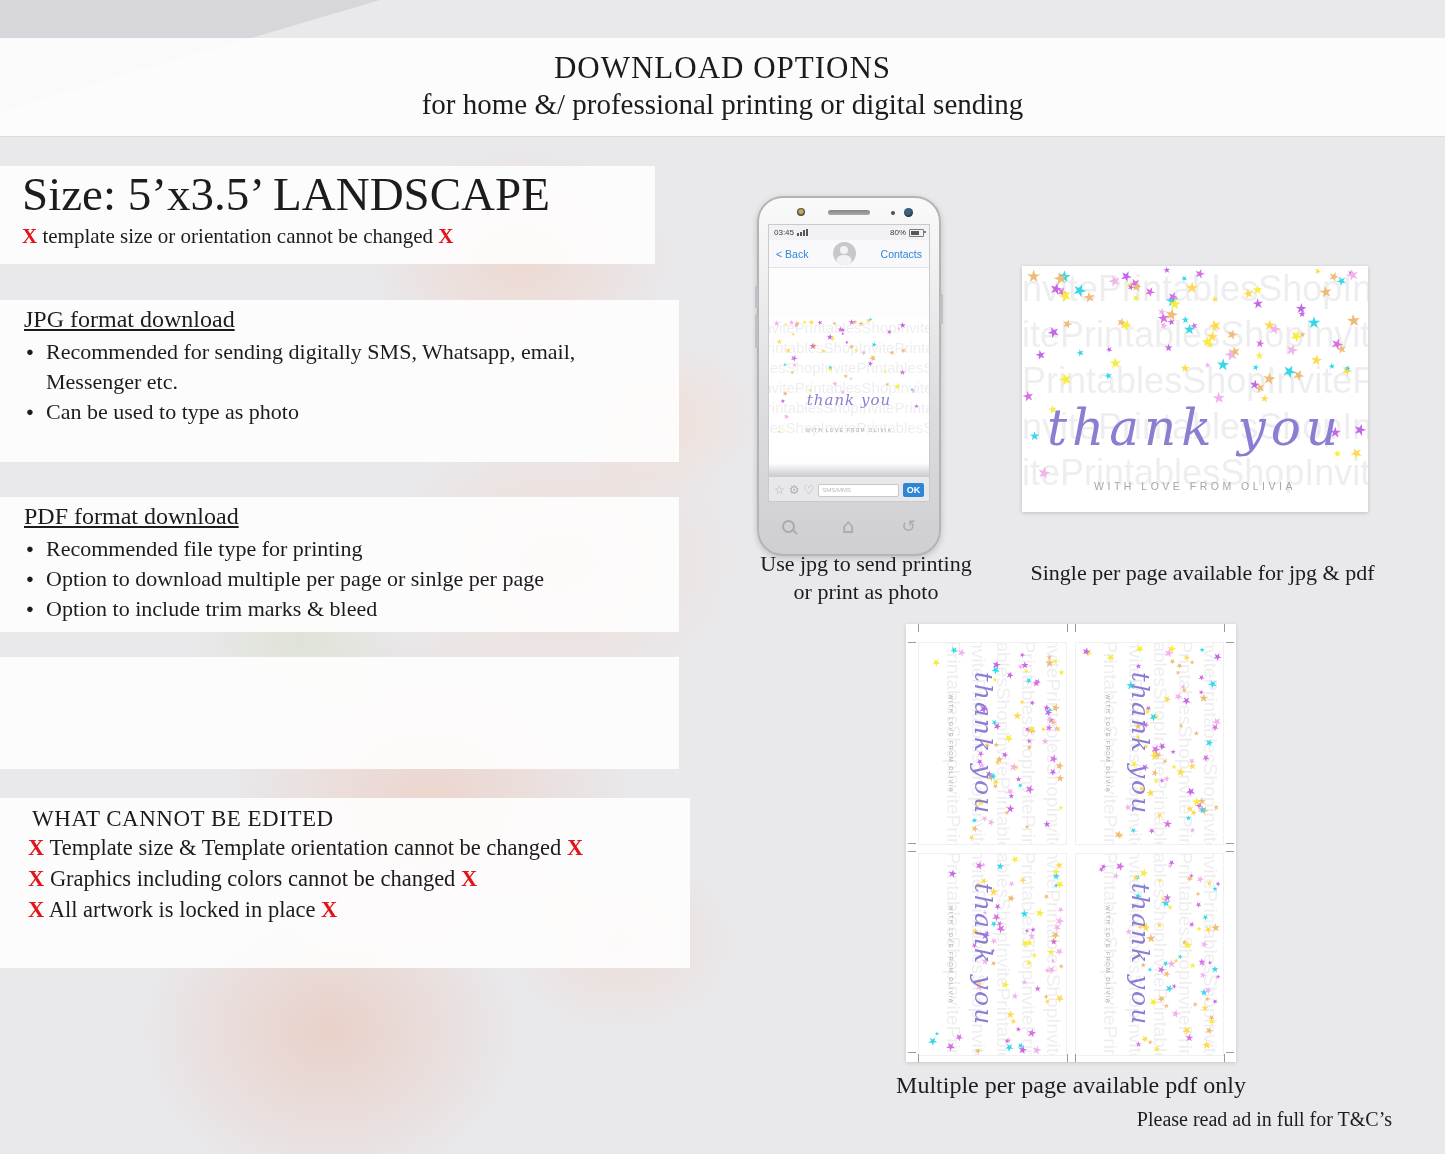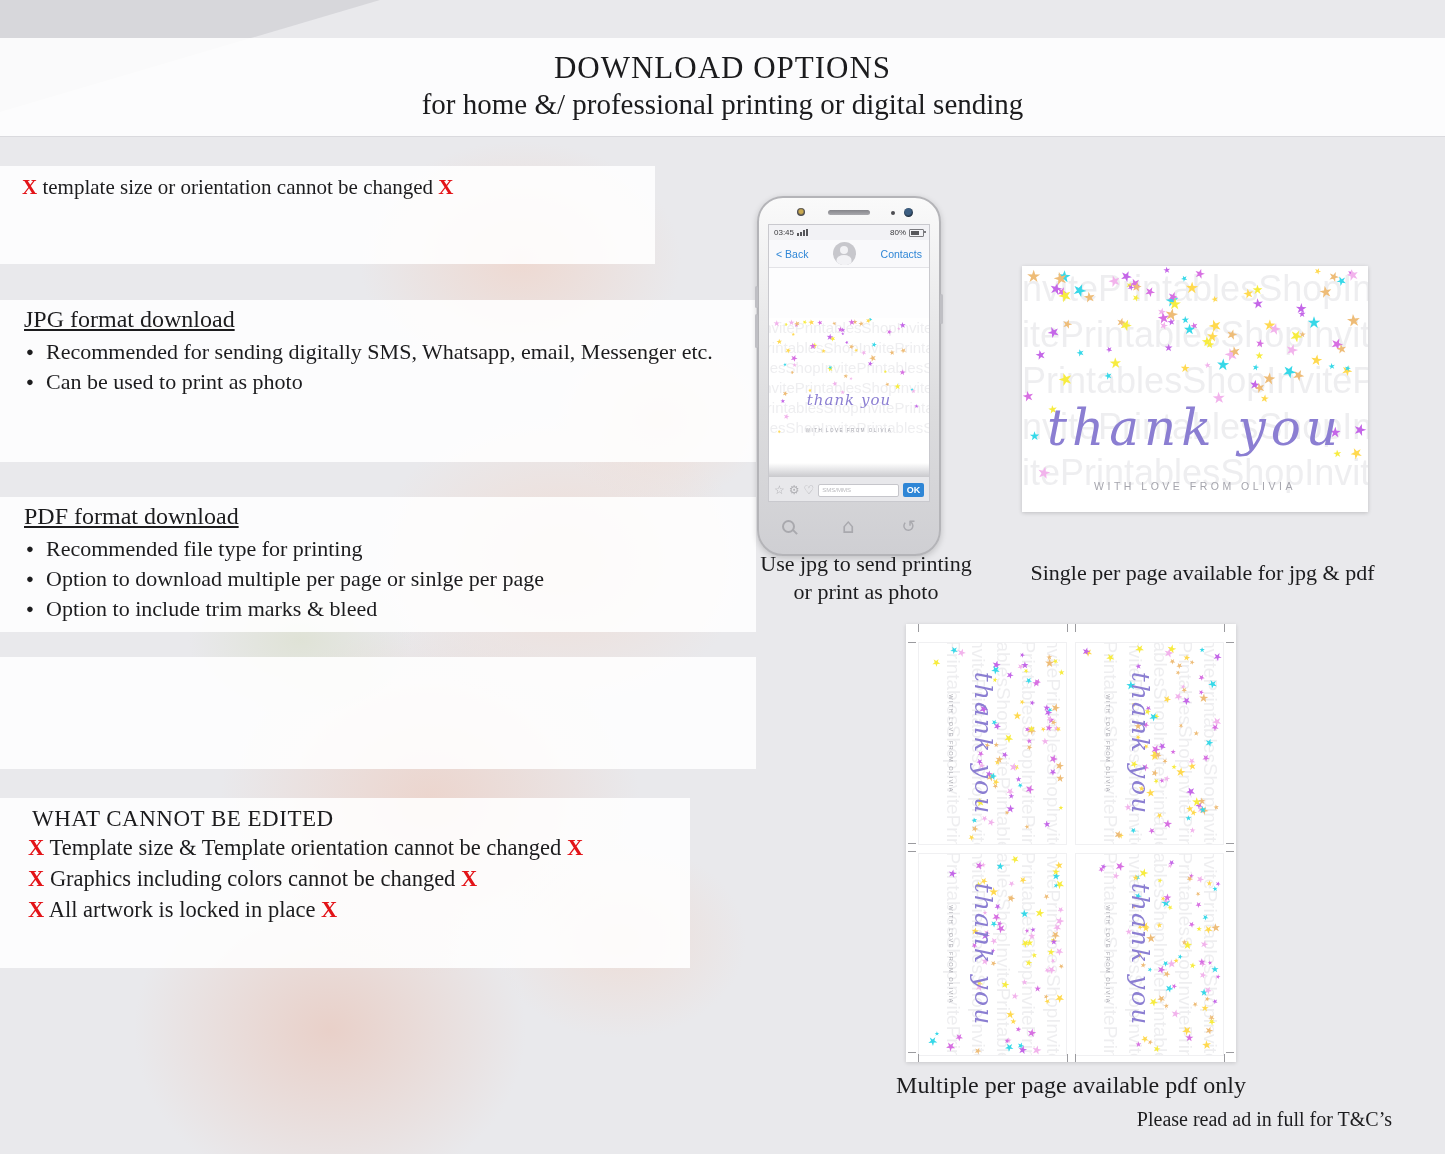--- a/index.html
+++ b/index.html
@@ -25,21 +25,21 @@
   }
   
   .band{position:absolute;left:0;background:rgba(255,255,255,.87);z-index:2;box-sizing:border-box;}
   .header-band{top:38px;width:1445px;height:99px;text-align:center;border-bottom:1px solid #dadade;}
   .header-title{font-size:31px;letter-spacing:1px;margin-top:12px;}
   .header-sub{font-size:29px;margin-top:2px;}
   .size-band{top:166px;width:655px;height:98px;padding:4px 0 0 22px;}
   .size-title{font-size:47px;line-height:1.05;}
   .size-note{font-size:21px;margin-top:5px;}
   .red-x{color:#e31318;font-weight:bold;}
-  .sec-band{width:756px;padding:6px 10px 0 24px;}
+  .sec-band{width:679px;padding:6px 10px 0 24px;}
   .jpg-band{top:300px;height:162px;}
   .pdf-band{top:497px;height:135px;}
   .print-band{top:657px;height:112px;}
   .sec-heading{font-size:24px;}
   .sec-heading.u{text-decoration:underline;}
   .bullets{list-style:none;margin:4px 0 0 0;padding:0;font-size:22px;line-height:30px;}
   .bullets li{position:relative;padding-left:22px;}
   .bullets li::before{content:"●";position:absolute;left:2px;top:0;font-size:13px;}
   .edit-band{top:798px;width:690px;height:170px;padding:8px 10px 0 28px;}
   .edit-heading{font-size:23px;letter-spacing:.5px;padding-left:4px;}
@@ -135,32 +135,33 @@
 
 <div class="corner-wedge"></div>
 <div class="flowers"></div>
 
 <div class="band header-band">
   <div class="header-title">DOWNLOAD OPTIONS</div>
   <div class="header-sub">for home &amp;/ professional printing or digital sending</div>
 </div>
 
 <div class="band size-band">
+  <div class="size-title">Size: 5’x3.5’ LANDSCAPE</div>
   <div class="size-note">
     <span class="red-x">X</span>
     <span>template size or orientation cannot be changed</span>
     <span class="red-x">X</span>
   </div>
 </div>
 
 <div class="band sec-band jpg-band">
   <div class="sec-heading u">JPG format download</div>
   <ul class="bullets">
     <li>Recommended for sending digitally SMS, Whatsapp, email, Messenger etc.</li>
-    <li>Can be used to print as photo</li>
+    <li>Can be used to type as photo</li>
   </ul>
 </div>
 
 <div class="band sec-band pdf-band">
   <div class="sec-heading u">PDF format download</div>
   <ul class="bullets">
     <li>Recommended file type for printing</li>
     <li>Option to download multiple per page or sinlge per page</li>
     <li>Option to include trim marks &amp; bleed</li>
   </ul>

